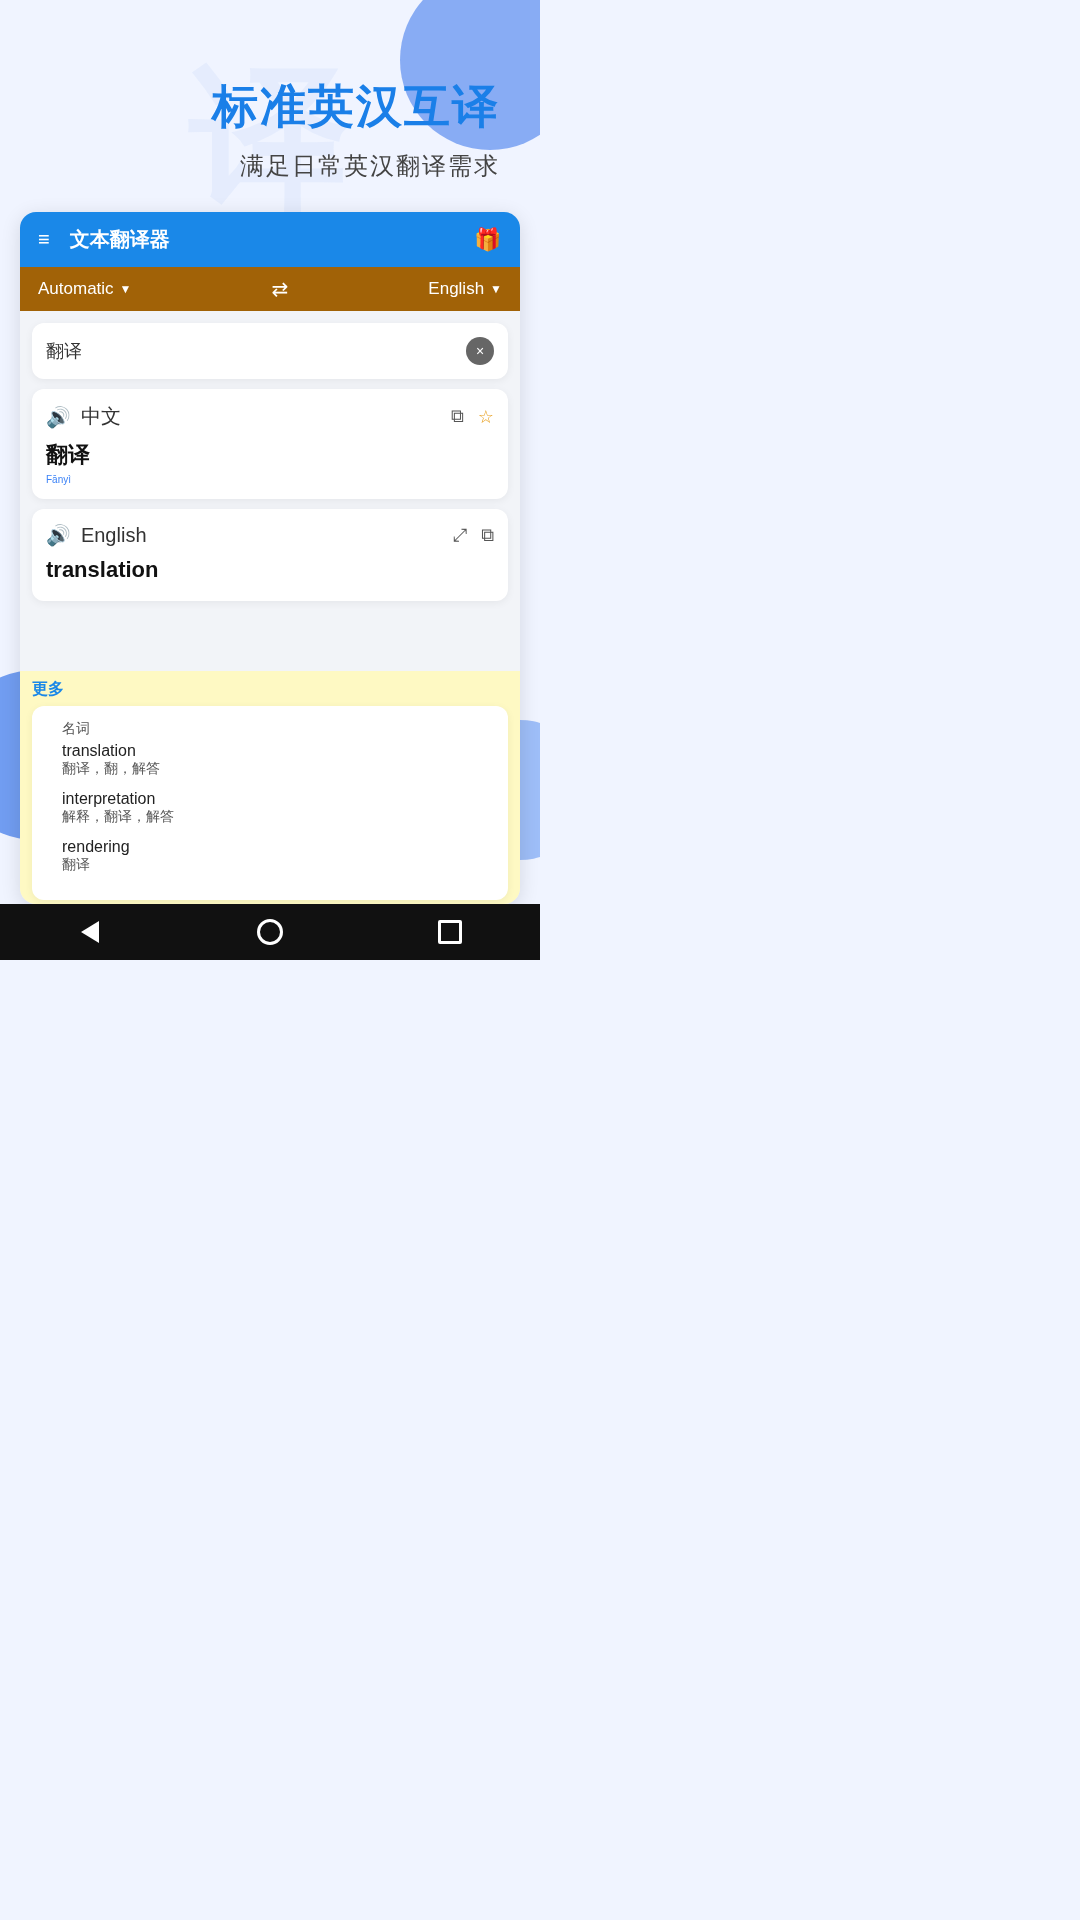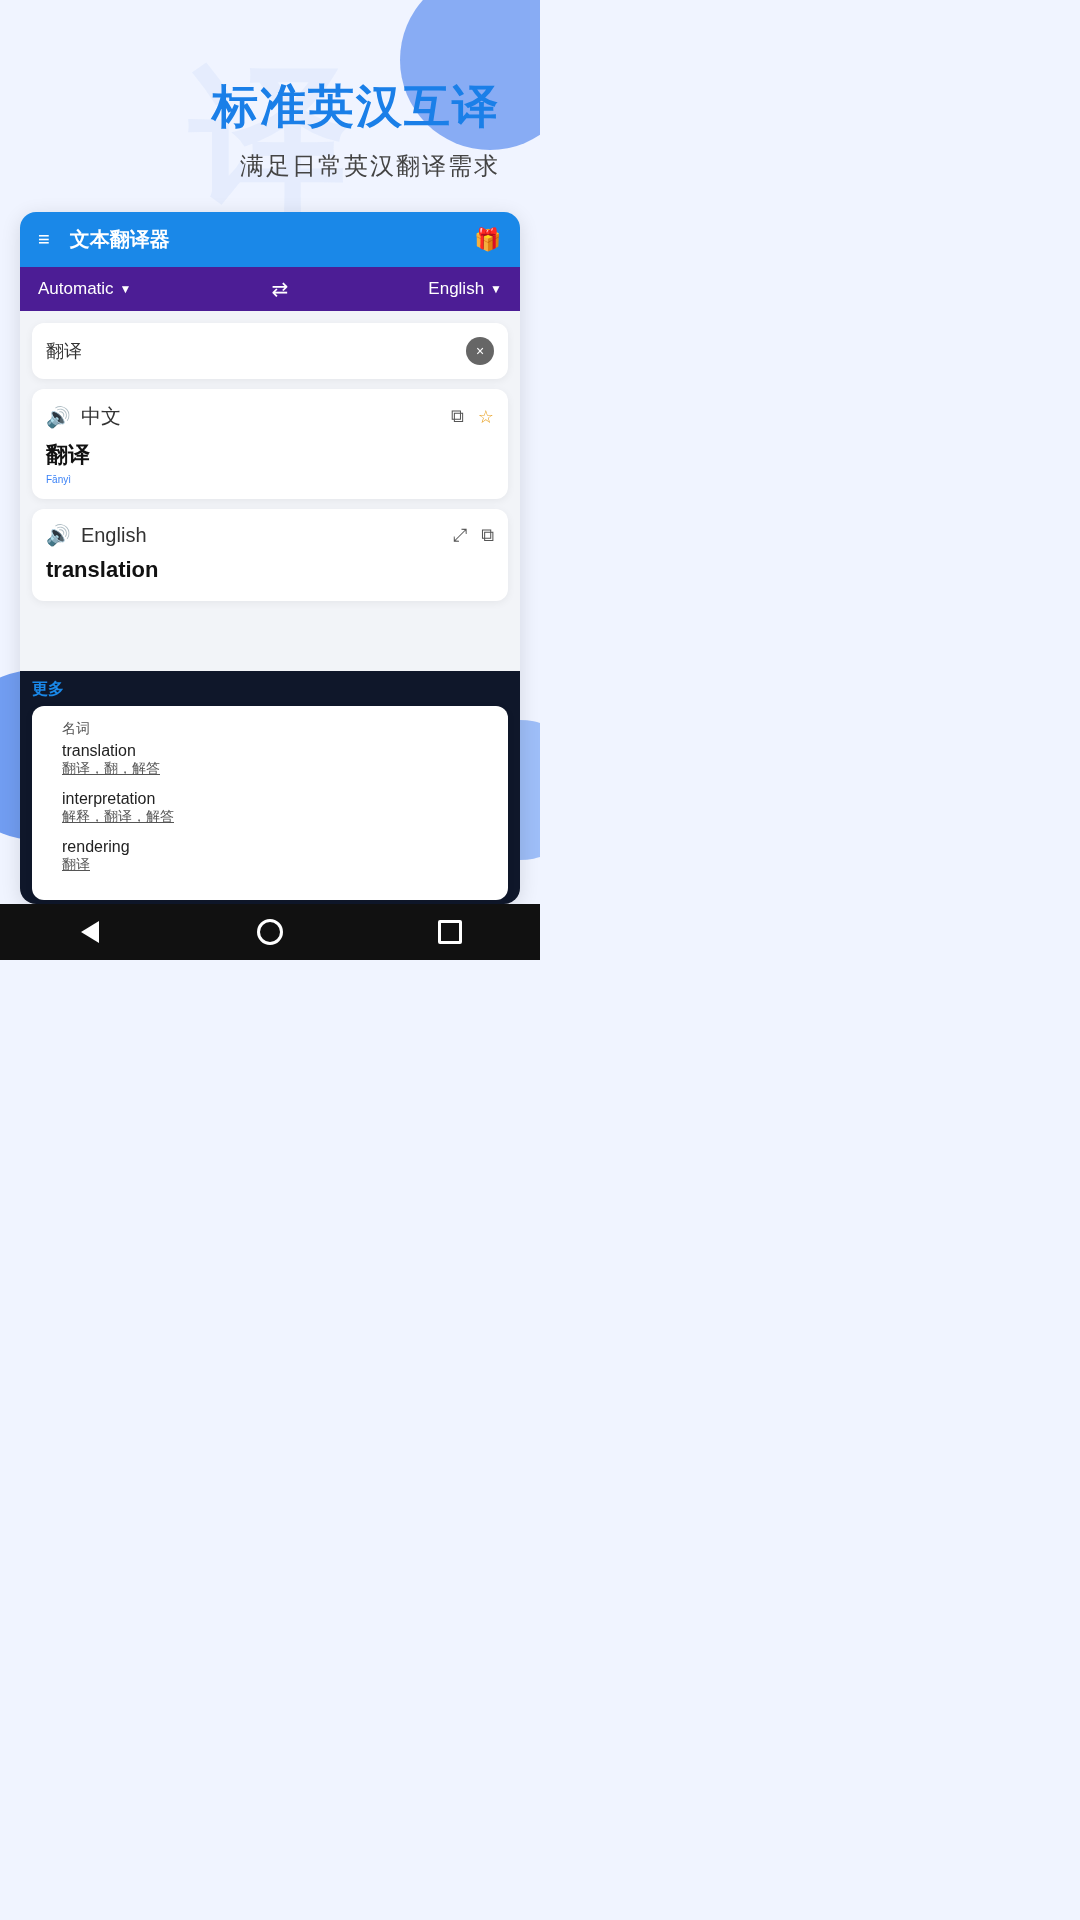--- a/index.html
+++ b/index.html
@@ -127,21 +127,21 @@
       flex: 1;
       margin-left: 6px;
     }
 
     .gift-icon {
       font-size: 22px;
     }
 
     
     .lang-bar {
-      background: #4c1d95;
+      background: #a16207;
       display: flex;
       align-items: center;
       padding: 10px 18px;
       justify-content: space-between;
     }
 
     .lang-btn {
       display: flex;
       align-items: center;
       color: white;
@@ -248,21 +248,21 @@
       margin-bottom: 4px;
     }
 
     .result-pinyin {
       font-size: 10px;
       color: #3b82f6;
     }
 
     
     .more-section {
-      background: #0f172a;
+      background: #fef9c3;
       padding: 8px 12px 4px;
     }
 
     .more-label {
       font-size: 16px;
       color: #1a88e8;
       font-weight: 600;
       margin-bottom: 6px;
     }
 
@@ -285,21 +285,20 @@
 
     .dict-word {
       font-size: 16px;
       color: #222;
       font-weight: 500;
     }
 
     .dict-meaning {
       font-size: 14px;
       color: #555;
-      text-decoration: underline;
     }
 
     
     .nav-bar {
       background: #111;
       display: flex;
       align-items: center;
       justify-content: space-around;
       padding: 10px 0;
       height: 56px;

